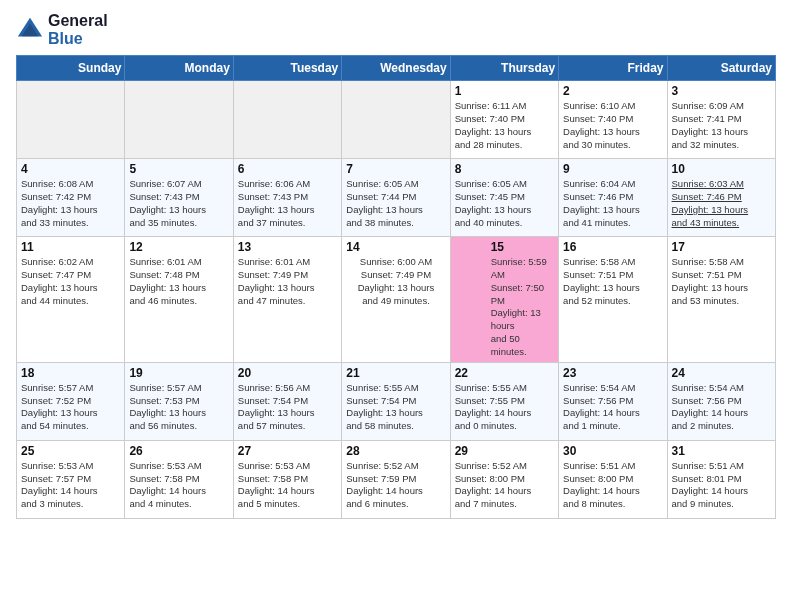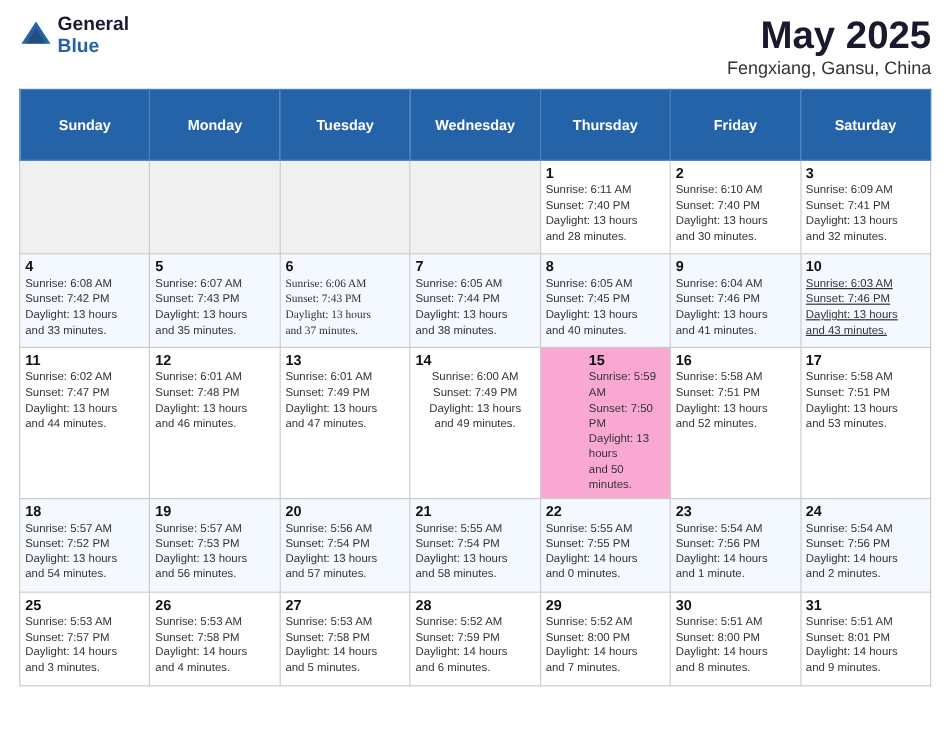--- a/index.html
+++ b/index.html
@@ -60,23 +60,23 @@
       margin-top: 2px;
     }
     .calendar {
       width: 100%;
       border-collapse: collapse;
       border: 1px solid #bbb;
     }
     .calendar th {
       background-color: #2563a8;
       color: #fff;
-      text-align: center;
+      text-align: right;
       font-size: 12px;
-      padding: 22px 3px;
+      padding: 5px 3px;
       border: 1px solid #4a7fc1;
       font-weight: bold;
     }
     .calendar td {
       vertical-align: top;
       border: 1px solid #ccc;
       padding: 3px 4px;
       width: calc(100%/7);
       height: 78px;
       background: #fff;
@@ -106,24 +106,20 @@
   <div class="header">
     <div class="logo">
       <svg class="logo-icon" viewBox="0 0 30 30" xmlns="http://www.w3.org/2000/svg">
         <polygon points="15,2 28,22 2,22" fill="#2563a8"></polygon>
         <polygon points="15,8 24,22 6,22" fill="#1a1a2e" opacity="0.3"></polygon>
       </svg>
       <div class="logo-text">
         <span class="logo-general">General</span>
         <span class="logo-blue">Blue</span>
       </div>
-    </div>
-    <div class="title-block">
-      <div class="month-title">May 2025</div>
-      <div class="location-title">Fengxiang, Gansu, China</div>
     </div>
   </div>
 
   <table class="calendar">
     <thead>
       <tr>
         <th>Sunday</th>
         <th>Monday</th>
         <th>Tuesday</th>
         <th>Wednesday</th>
@@ -170,21 +166,21 @@
           </td>
           <td style="background: rgb(244, 248, 255);">
             <span class="day-number">5</span>
             <div class="day-info" style="white-space: pre-line;">Sunrise: 6:07 AM
 Sunset: 7:43 PM
 Daylight: 13 hours
 and 35 minutes.</div>
           </td>
           <td style="background: rgb(244, 248, 255);">
             <span class="day-number">6</span>
-            <div class="day-info" style="white-space: pre-line; font-family: Liberation Serif, serif;">Sunrise: 6:06 AM
+            <div class="day-info" style="white-space: pre-line;">Sunrise: 6:06 AM
 Sunset: 7:43 PM
 Daylight: 13 hours
 and 37 minutes.</div>
           </td>
           <td style="background: rgb(244, 248, 255);">
             <span class="day-number">7</span>
             <div class="day-info" style="white-space: pre-line;">Sunrise: 6:05 AM
 Sunset: 7:44 PM
 Daylight: 13 hours
 and 38 minutes.</div>

